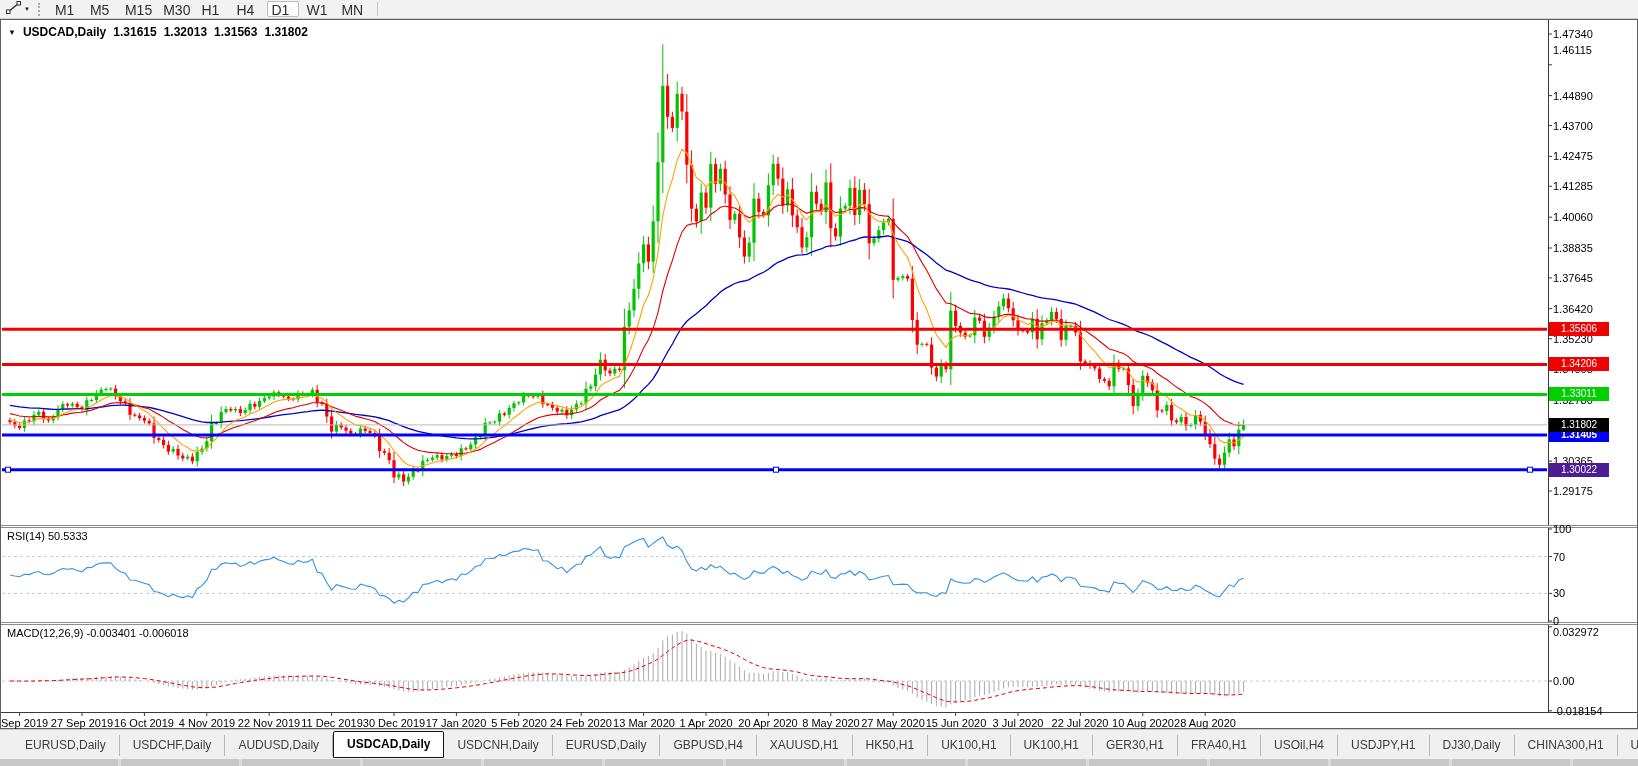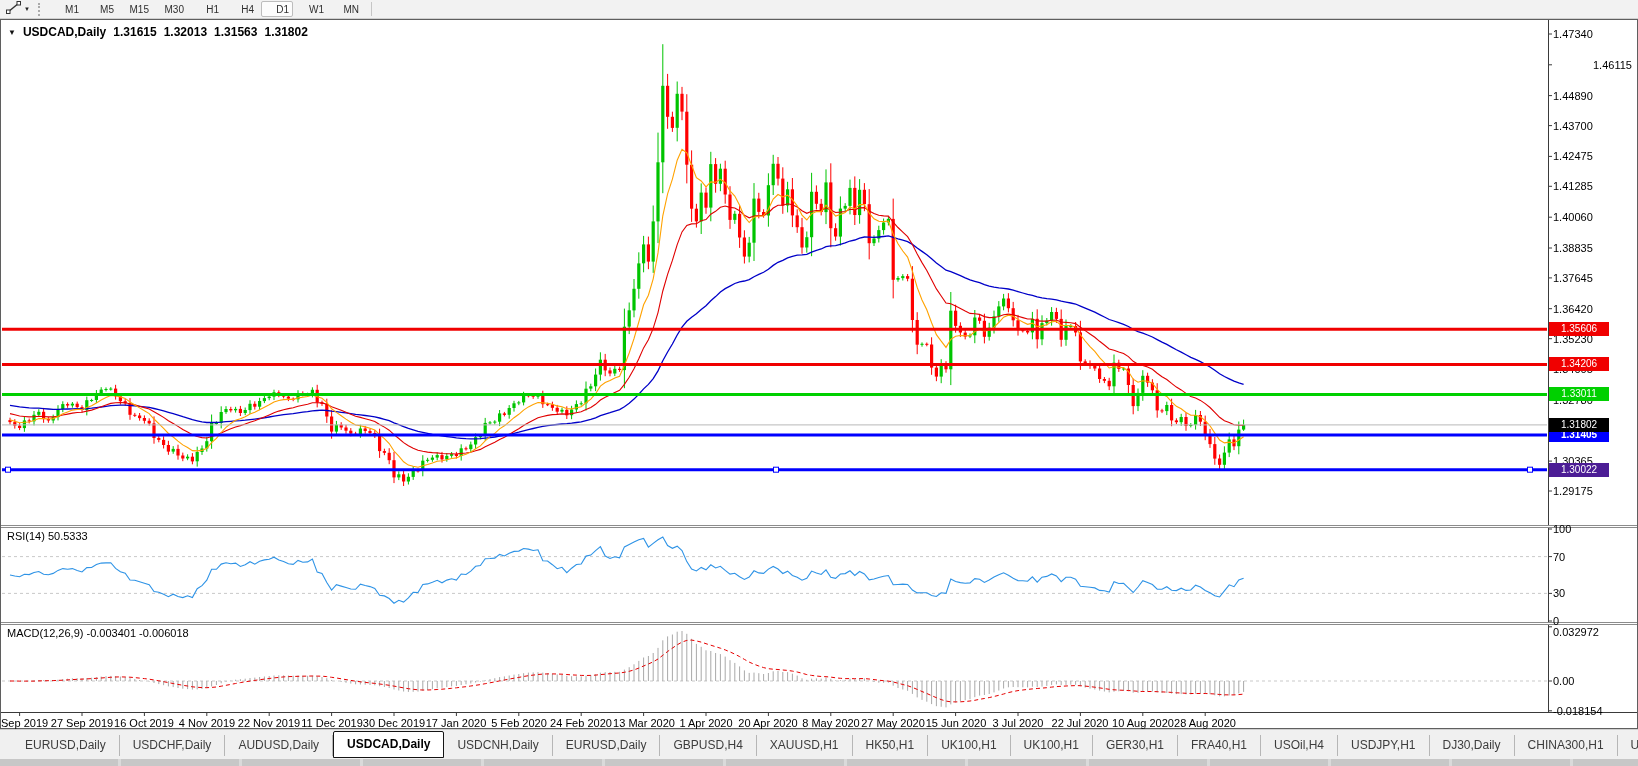--- a/index.html
+++ b/index.html
@@ -6,21 +6,21 @@
   body{width:1638px;height:766px;background:#fff;overflow:hidden;position:relative;
        font-family:"Liberation Sans","DejaVu Sans",sans-serif;}
 
   
   .toolbar{position:absolute;top:0;left:0;width:1638px;height:19px;background:#f2f2f2;
            border-bottom:1px solid #d0d0d0;display:flex;align-items:center;box-sizing:border-box;padding-left:2px}
   .tool-btn{display:flex;align-items:center;height:17px;padding:0 4px;cursor:pointer}
   .tool-btn .caret{font-size:6px;color:#222;margin-left:3px}
   .grip{width:5px;height:13px;border-left:2px dotted #aaa;margin:0 6px 0 4px}
   .tf{display:flex;align-items:center;gap:3px}
-  .tfbtn{min-width:32px;height:16px;line-height:16px;text-align:right;font-size:10px;color:#2f2f2f;
+  .tfbtn{min-width:32px;height:16px;line-height:16px;text-align:left;font-size:14px;color:#2f2f2f;
          cursor:pointer;border:1px solid transparent;box-sizing:border-box;padding:0 3px}
   .tfbtn.active{background:#fcfcfc;border:1px solid #bdbdbd;border-radius:2px}
   .toolbar-sep{width:1px;height:14px;background:#c6c6c6;margin-left:8px}
 
   
   .chart-window{position:absolute;top:19px;left:0;width:1638px;height:710px;background:#fff;
                 border:1px solid #5f5f5f;box-sizing:border-box}
   #chartSvg{position:absolute;left:0;top:0}
   .vaxis{position:absolute;left:1547px;top:0;width:1px;height:692px;background:#3a3a3a}
   .haxis{position:absolute;left:0;top:692px;width:1636px;height:1px;background:#3a3a3a}
@@ -946,21 +946,21 @@
     <span style="font-weight:bold">1.32013</span>
     <span style="font-weight:bold">1.31563</span>
     <span style="font-weight:bold">1.31802</span>
   </div>
 
   <div class="panel-label" style="top:510px">RSI(14) 50.5333</div>
   <div class="panel-label" style="top:607px">MACD(12,26,9) -0.003401 -0.006018</div>
 
   <div class="labels" id="labels">
       <div class="axlabel" style="top: 8px;">1.47340</div>
-      <div class="axlabel" style="top: 39px; margin-left: 40px;">1.46115</div>
+      <div class="axlabel" style="top: 24px;">1.46115</div>
       <div class="axlabel" style="top: 70px;">1.44890</div>
       <div class="axlabel" style="top: 100px;">1.43700</div>
       <div class="axlabel" style="top: 130px;">1.42475</div>
       <div class="axlabel" style="top: 160px;">1.41285</div>
       <div class="axlabel" style="top: 191px;">1.40060</div>
       <div class="axlabel" style="top: 222px;">1.38835</div>
       <div class="axlabel" style="top: 252px;">1.37645</div>
       <div class="axlabel" style="top: 283px;">1.36420</div>
       <div class="axlabel" style="top: 313px;">1.35230</div>
       <div class="axlabel" style="top: 343px;">1.34005</div>

